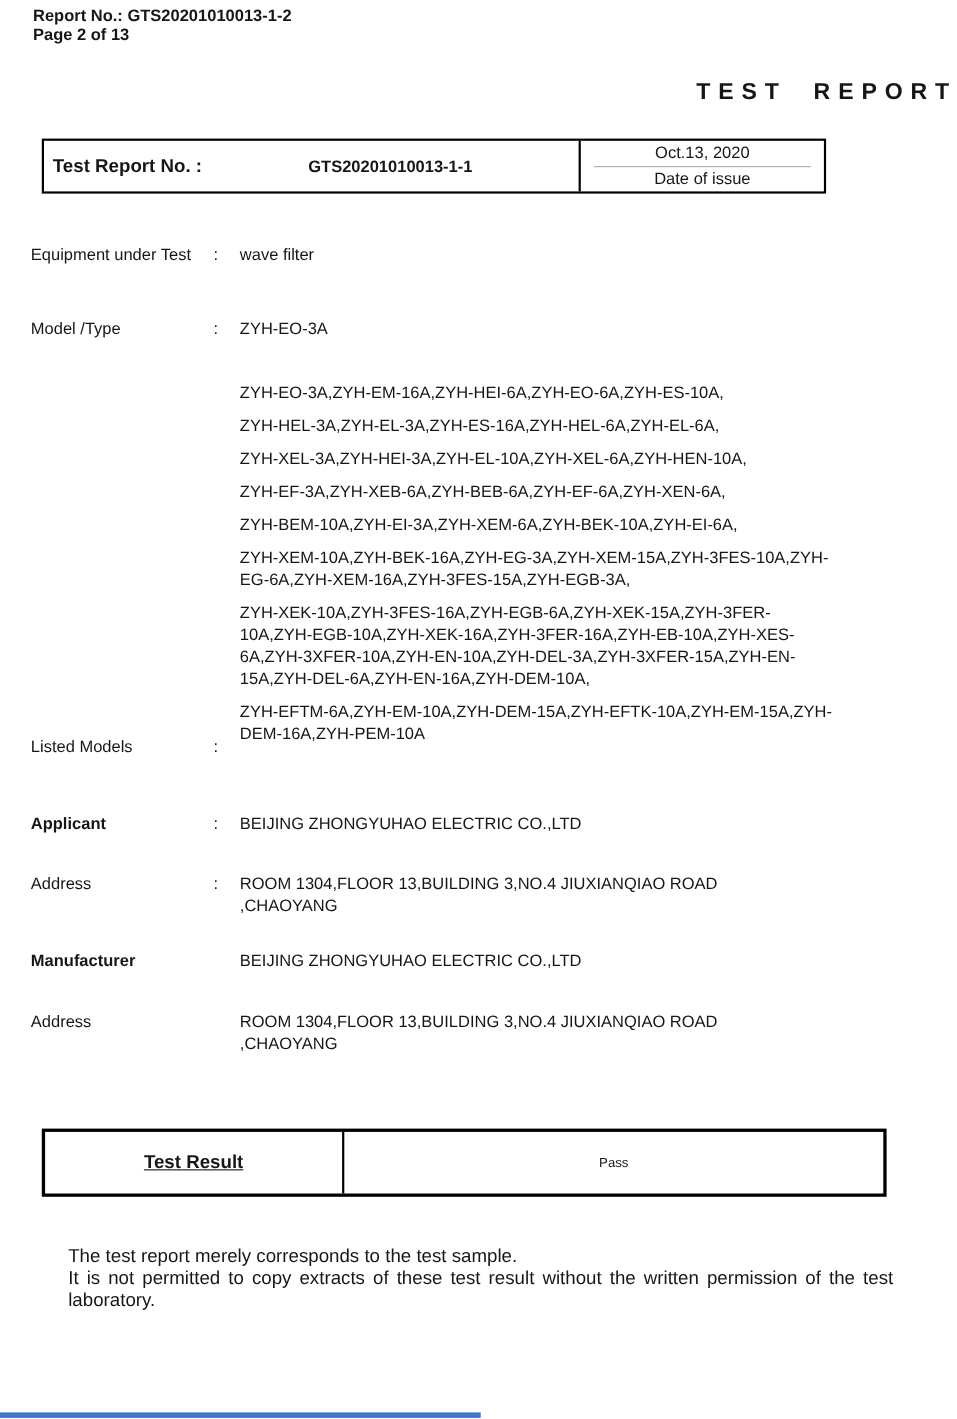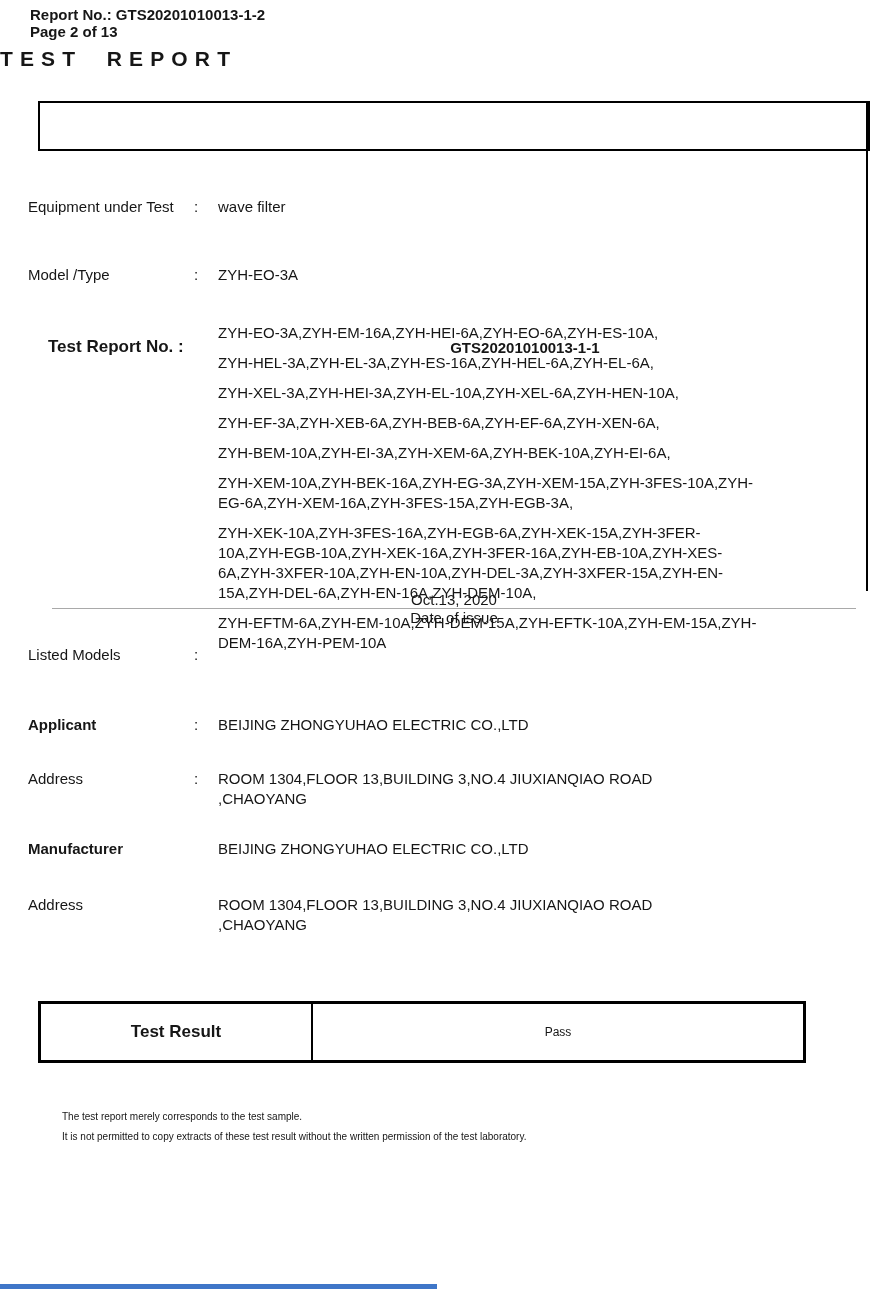--- a/index.html
+++ b/index.html
@@ -15,34 +15,33 @@
 
   
   .pg-header {
     display: flex; justify-content: space-between;
     padding: 6px 54px 0 30px;
     font-size: 15px; font-weight: bold; flex-direction: column;
   }
 
   
   .doc-title {
-    margin-top: 7px;
-    text-align: left;
+    margin-top: 32px;
+    text-align: right;
     font-size: 21px; font-weight: bold;
     letter-spacing: 0.34em;
     word-spacing: 0.55em;
   }
 
   
   .report-table {
     margin: 30px 0 0 38px;
-    width: 832px; height: 50px;
+    width: 713px; height: 50px;
     border: 2px solid #000;
     display: flex;
-    flex-direction: column;
   }
   .rt-left {
     flex: 0 0 488px;
     border-right: 2px solid #000;
     display: flex; align-items: center;
   }
   .rt-label { font-size: 17px; font-weight: bold; padding-left: 8px; white-space: nowrap; }
   .rt-number { flex: 1; text-align: center; font-size: 15px; font-weight: bold; }
   .rt-right { flex: 1; display: flex; flex-direction: column; font-size: 15px; }
   .rt-date, .rt-datelabel {
@@ -74,30 +73,30 @@
   .result-table {
     margin: 66px 0 0 38px;
     width: 768px; height: 62px;
     border: 3px solid #000;
     display: flex;
   }
   .res-left {
     flex: 0 0 272px;
     border-right: 2px solid #000;
     display: flex; align-items: center; justify-content: center;
-    font-size: 17px; font-weight: bold;
+    font-size: 17px; font-weight: bold; text-decoration: underline;
   }
   .res-right {
     flex: 1;
     display: flex; align-items: center; justify-content: center;
     font-size: 12px; font-weight: normal;
   }
 
   
-  .footer-note { margin: 44px 58px 0 62px; font-size: 10px; line-height: 20px; }
+  .footer-note { margin: 44px 58px 0 62px; font-size: 17px; line-height: 20px; }
   .footer-note p { margin: 0; }
   .footer-note .just { text-align: justify; }
 
   
   .accent-bar {
     position: absolute;
     left: 0; bottom: 1px;
     width: 437px; height: 5px;
   }
 </style>

